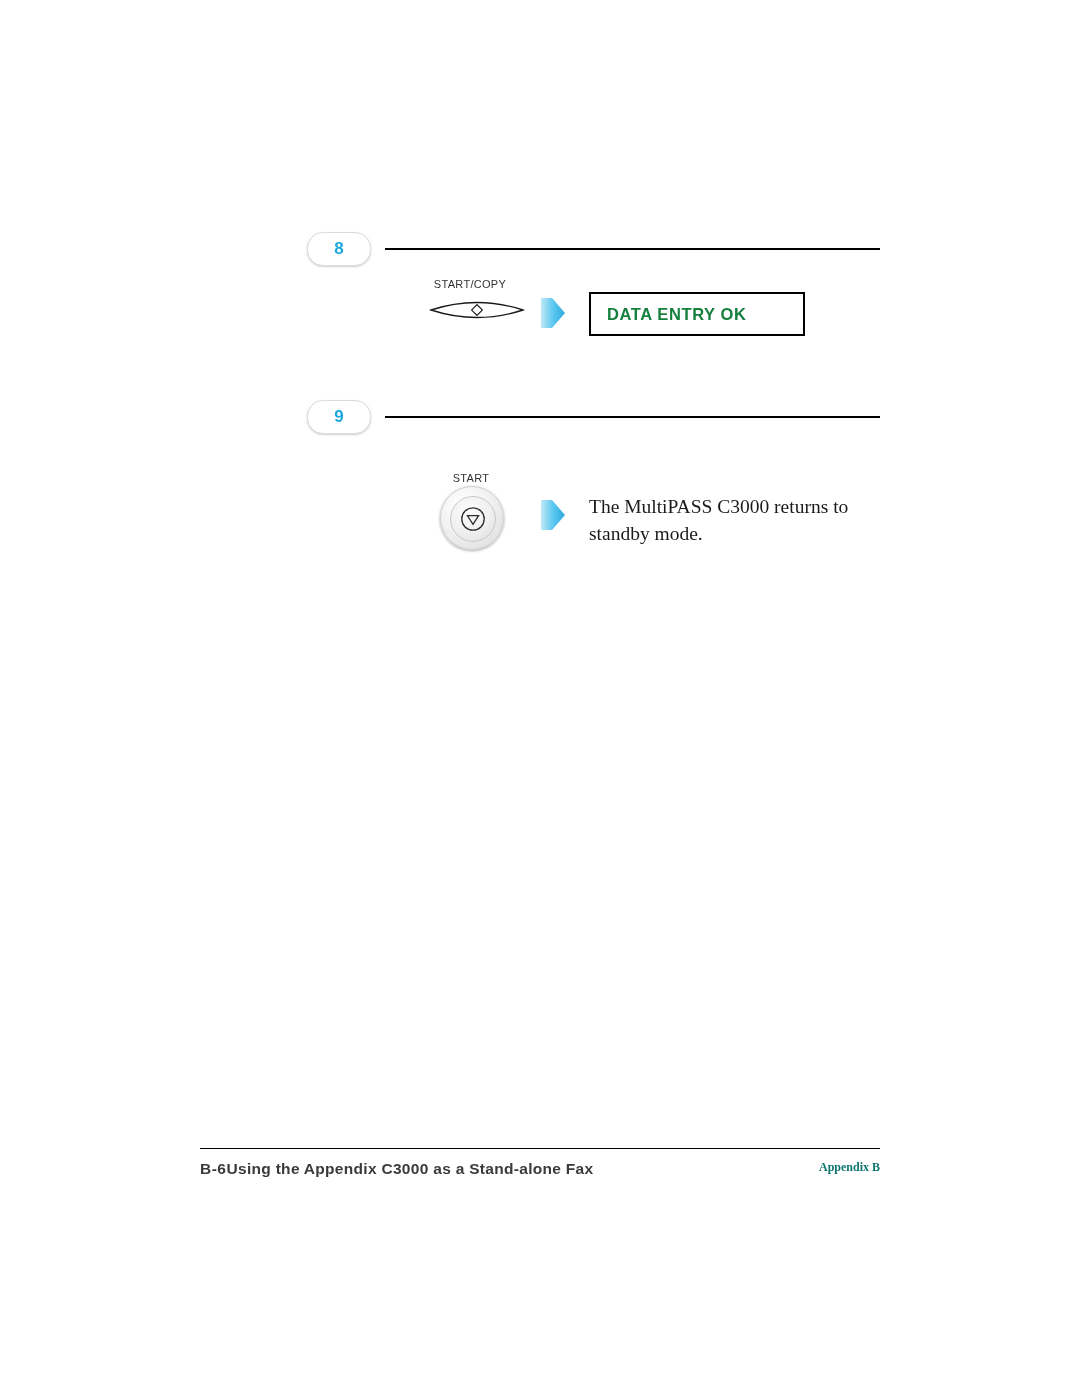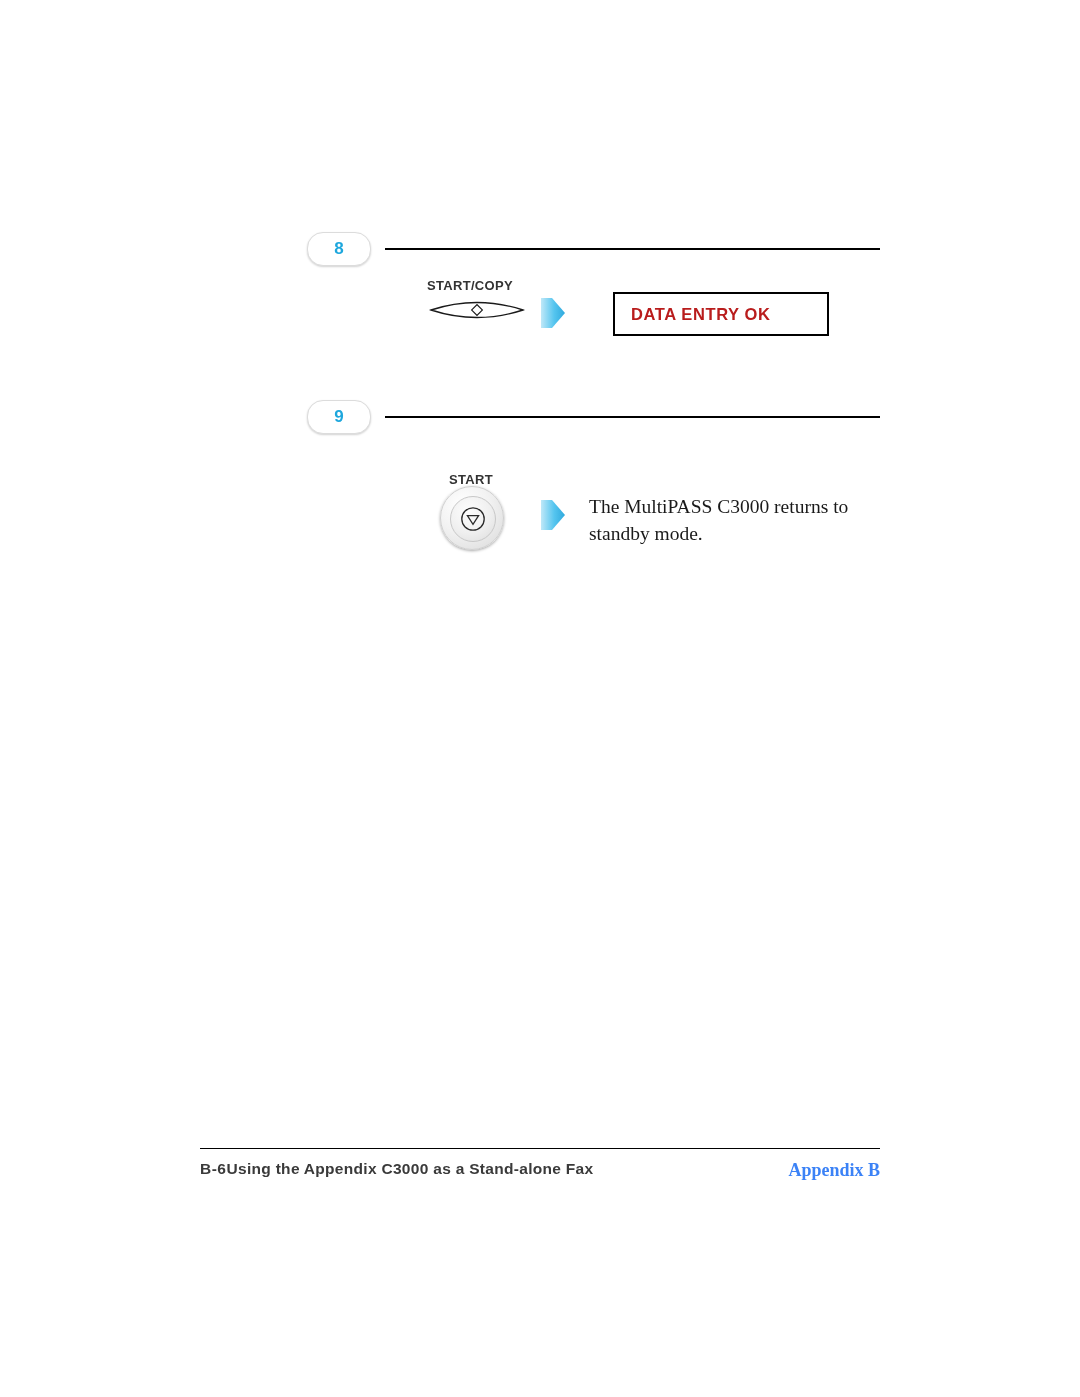--- a/index.html
+++ b/index.html
@@ -87,22 +87,22 @@
     left: 215px;
     top: 0px;
     width: 110px;
     height: 90px;
   }
 
   .key-label {
     position: absolute;
     left: 50%;
     transform: translateX(-50%);
-    font-size: 13px;
-    font-weight: bold;
+    font-size: 11px;
+    font-weight: normal;
     color: #333;
     letter-spacing: 0.3px;
     white-space: nowrap;
   }
 
   
   .start-key {
     position: absolute;
     left: 14px;
     top: 15px;
@@ -149,22 +149,21 @@
   .lcd {
     position: absolute;
     border: 2px solid #000;
     background: #fff;
     display: flex;
     align-items: center;
     padding-left: 16px;
     font-weight: bold;
     font-size: 16.5px;
     letter-spacing: 0.6px;
-    color: #b91c1c;
-    margin-left: 24px;
+    color: #15803d;
   }
 
   
   .rtext {
     position: absolute;
     font-family: "Liberation Serif", serif;
     font-size: 19.5px;
     line-height: 27px;
     color: #1a1a1a;
   }
@@ -190,23 +189,23 @@
   }
   .footer-left .pageno {
     letter-spacing: 0.5px;
     margin-right: 0;
   }
   .footer-right {
     position: absolute;
     right: 200px;
     top: 1160px;
     font-family: "Liberation Serif", serif;
-    font-size: 18px;
-    font-weight: bold;
-    color: #3b82f6;
+    font-size: 12px;
+    font-weight: bold;
+    color: #0f766e;
   }
 </style>
 </head>
 <body>
 
 <div class="page">
 
   <div class="step step-8">
     <div class="step-head">
       <div class="step-badge">8</div>

